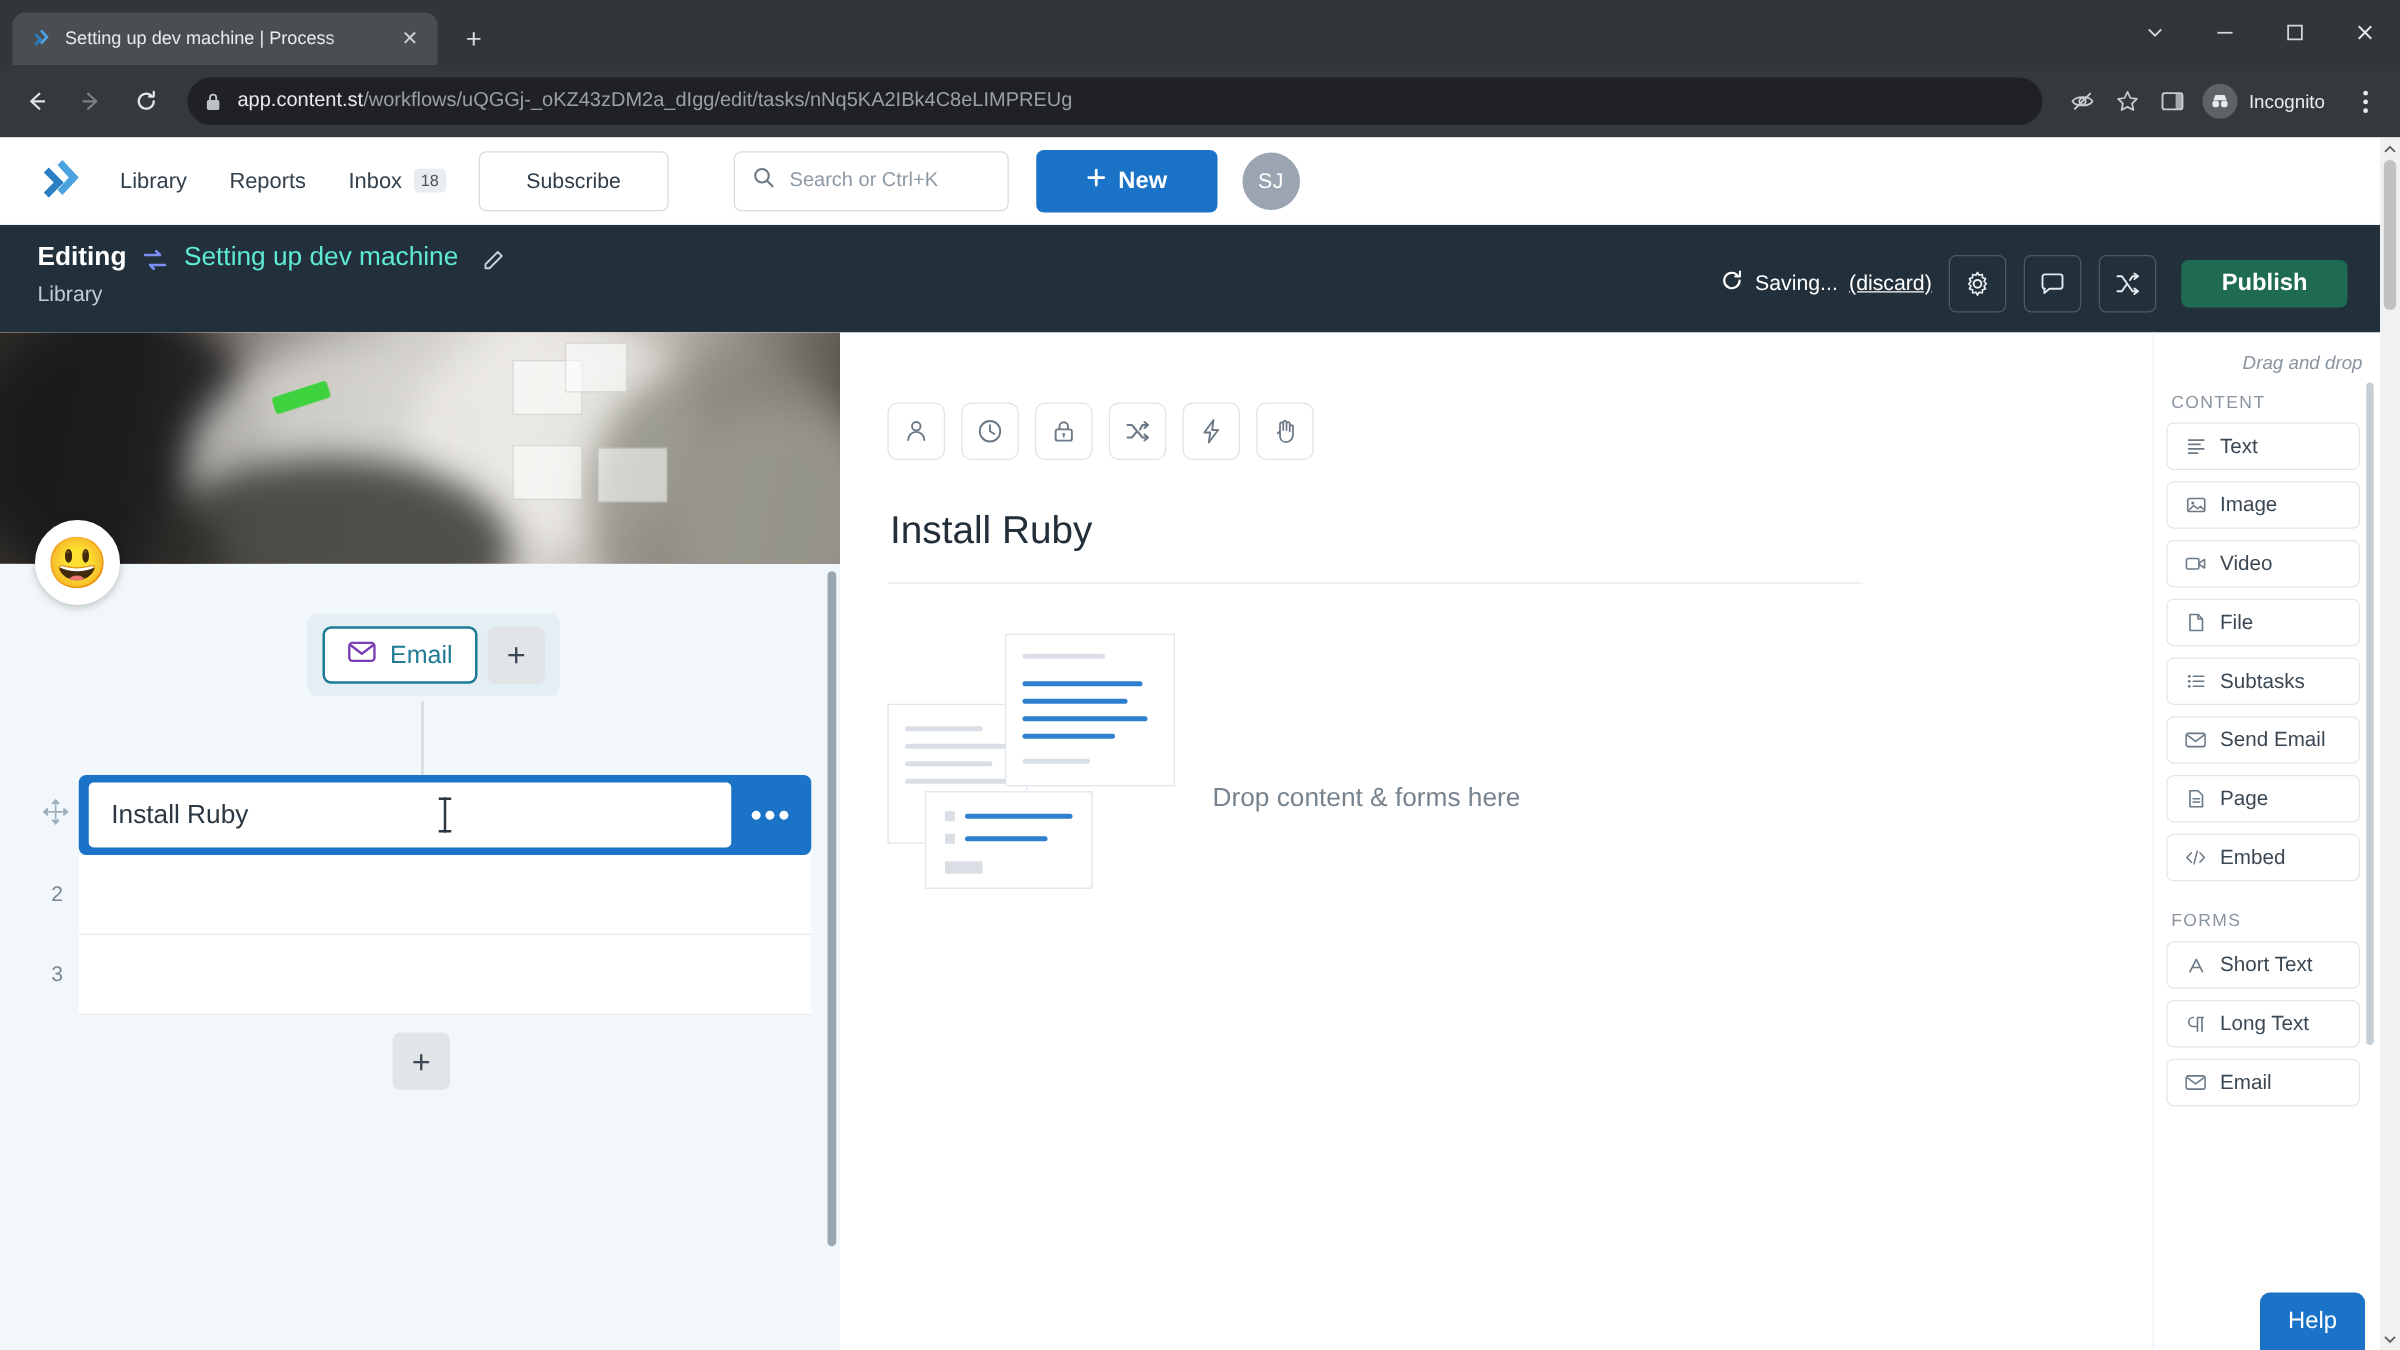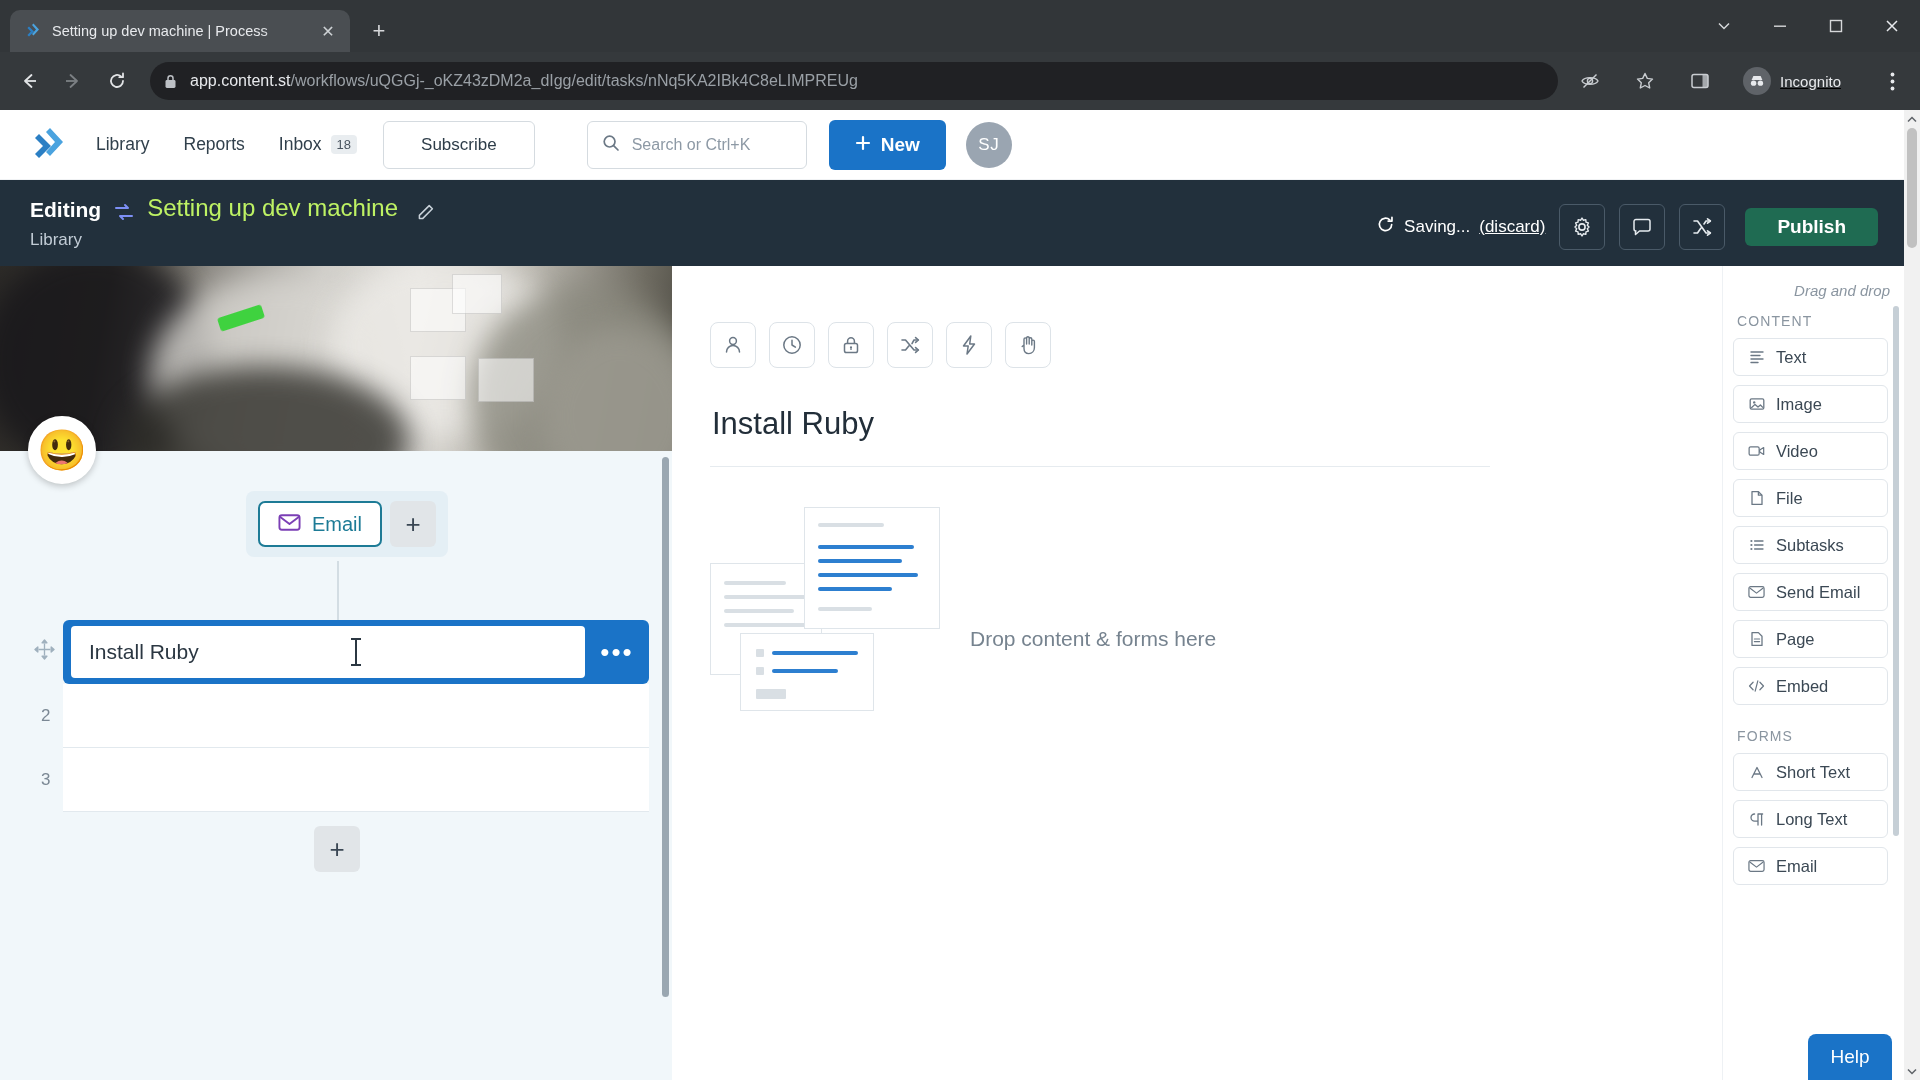--- a/index.html
+++ b/index.html
@@ -52,21 +52,21 @@
   }
   .nav-btn.disabled { color: #7c8084; }
   .url-pill {
     flex: 1; height: 38px; background: #202124; border-radius: 19px;
     display: flex; align-items: center; padding: 0 14px; gap: 12px; margin: 0 8px;
     min-width: 0;
   }
   .lock-ico { flex: 0 0 14px; color: #bdc1c6; display:flex; }
   .url-text { font-size: 16px; color: #9aa0a6; white-space: nowrap; overflow: hidden; }
   .url-text b { color: #e8eaed; font-weight: 400; }
-  .omni-right { display: flex; align-items: center; gap: 19px; text-decoration: underline; }
+  .omni-right { display: flex; align-items: center; gap: 0; }
   .omni-icon { width: 36px; height: 36px; border-radius: 50%; display:flex; align-items:center; justify-content:center; color:#c9cdd1; }
   .incognito-pill {
     display: flex; align-items: center; gap: 9px; height: 36px; padding: 0 14px 0 6px;
     border-radius: 18px; color: #e8eaed; font-size: 15px;
   }
   .incog-avatar {
     width: 28px; height: 28px; border-radius: 50%; background: #5f6368;
     display:flex; align-items:center; justify-content:center;
   }
   .kebab { width: 36px; height: 36px; display:flex; align-items:center; justify-content:center; color:#e8eaed; font-size: 20px; letter-spacing: 0; }
@@ -102,38 +102,38 @@
   .search-box {
     margin-left: 52px; width: 220px; height: 48px; border: 1px solid #d5dbe0; border-radius: 6px;
     display: flex; align-items: center; padding: 0 14px; gap: 12px; background:#fff;
   }
   .search-box input {
     border: none; outline: none; font-size: 16px; color: #6b7885; width: 100%;
     font-family: inherit; background: transparent;
   }
   .search-box input::placeholder { color: #8d99a5; }
   .new-btn {
-    margin-left: 22px; height: 50px; padding: 0 26px; background: #1a73c7; color: #fff;
+    margin-left: 22px; height: 50px; padding: 0 40px; background: #1a73c7; color: #fff;
     border-radius: 6px; display:flex; align-items:center; gap: 10px; font-size: 19px; font-weight: bold;
   }
   .avatar-circle {
     margin-left: 20px; width: 46px; height: 46px; border-radius: 50%; background: #9aa5b1;
     color: #fff; font-size: 17px; display:flex; align-items:center; justify-content:center; letter-spacing: .5px;
   }
 
   
   .edit-header {
     background: #22303c; min-height: 86px; display: flex; align-items: flex-start;
     padding: 14px 26px 10px 30px; flex: 0 0 86px; color: #fff;
   }
   .eh-left { flex: 1; min-width: 0; }
   .eh-title-row { display: flex; align-items: flex-end; gap: 12px; }
   .eh-editing { font-size: 21px; font-weight: bold; color: #ffffff; }
   .eh-wficon { color: #7d8ff5; display:flex; }
-  .eh-name { font-size: 24px; color: #bef264; }
+  .eh-name { font-size: 21px; color: #5eead4; }
   .eh-pencil { color: #c9d2da; display:flex; margin-left: 6px; }
   .eh-sub { font-size: 17px; color: #c2ccd6; margin-top: 8px; }
   .eh-right { display: flex; align-items: center; gap: 14px; padding-top: 10px; }
   .saving { display:flex; align-items:center; gap: 9px; font-size: 17px; color: #ffffff; }
   .saving .discard { text-decoration: underline; }
   .eh-iconbtn {
     width: 46px; height: 46px; border: 1px solid #4a5a68; border-radius: 6px;
     display:flex; align-items:center; justify-content:center; color:#e6ebef; background: transparent;
   }
   .publish-btn {

